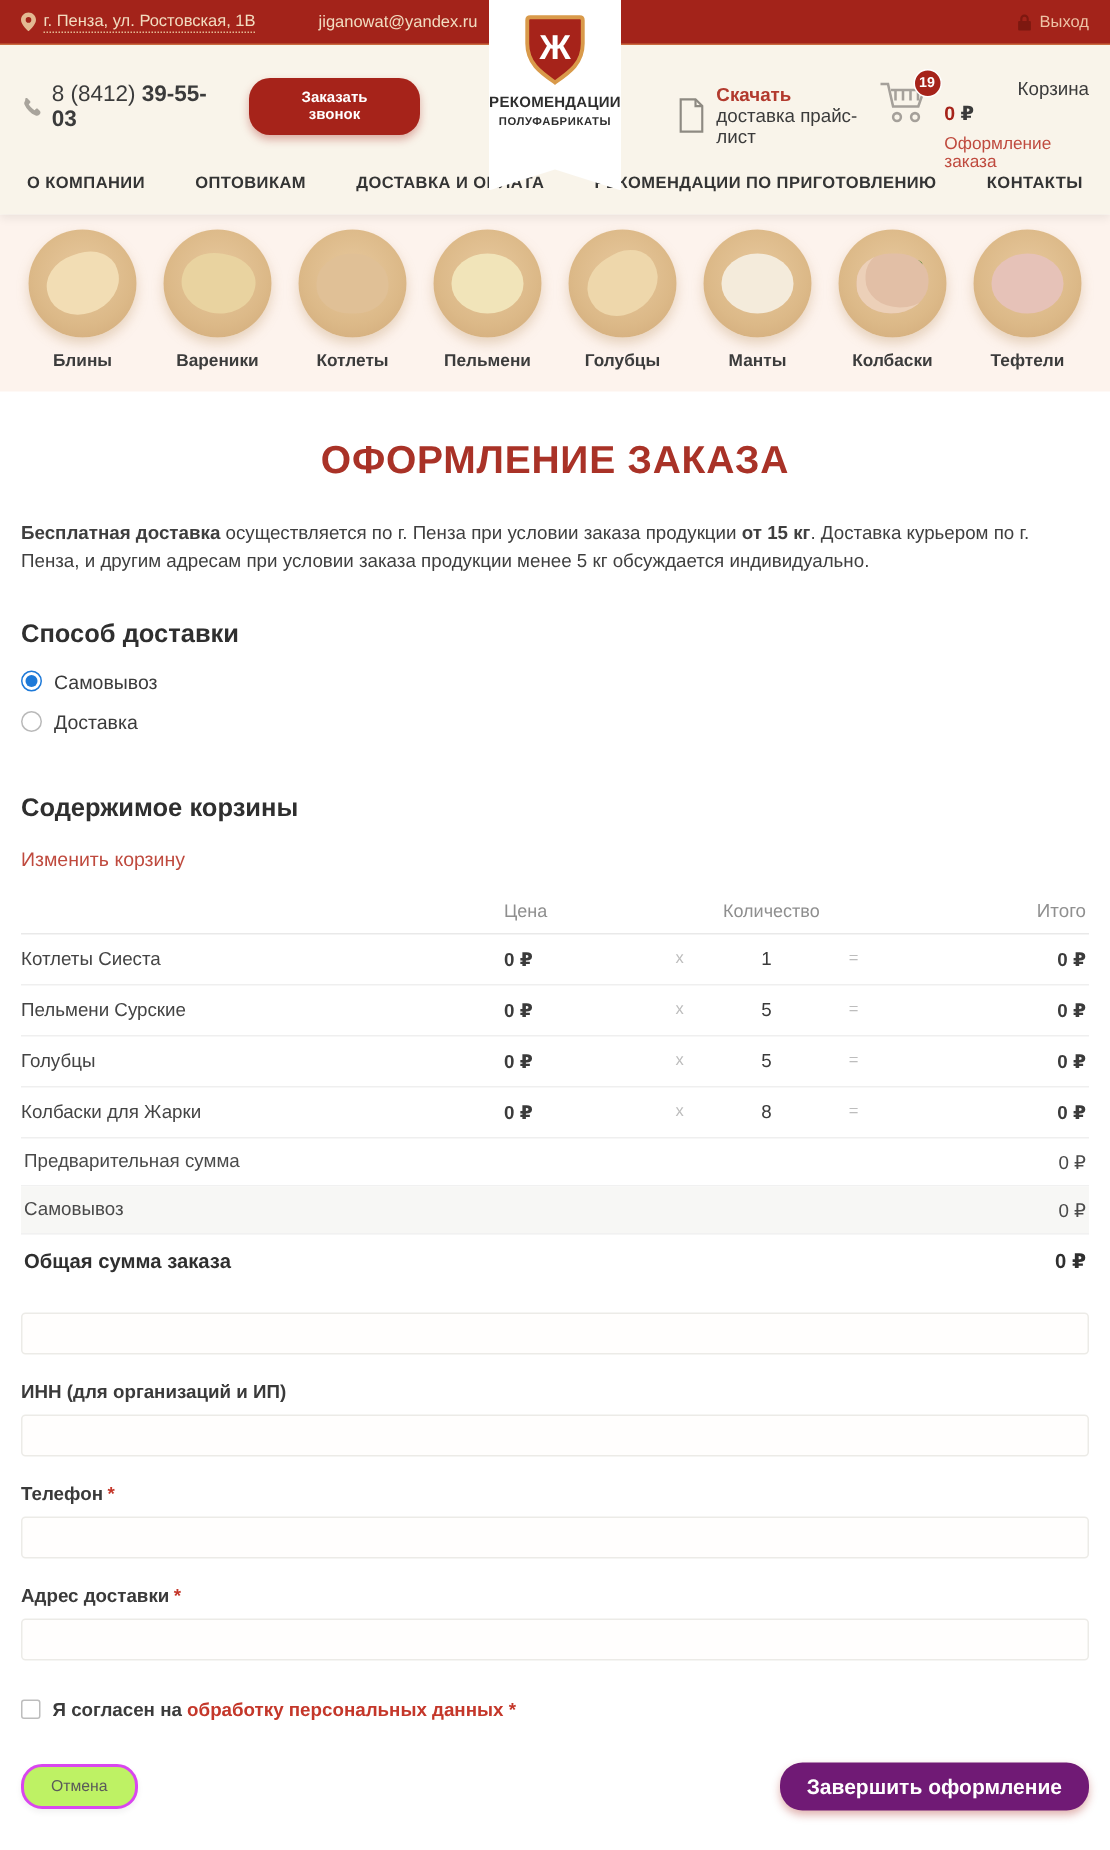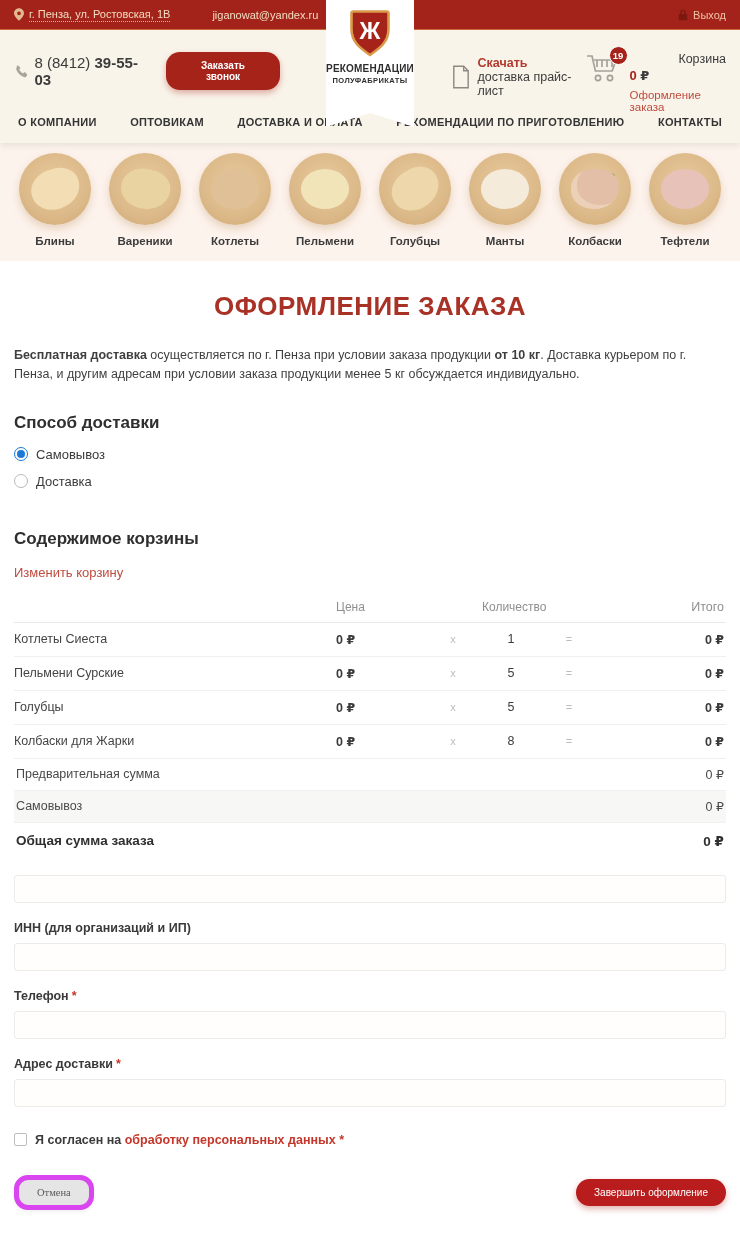--- a/index.html
+++ b/index.html
@@ -131,27 +131,27 @@
   .f-input {
     width:100%; height:28px; border:1px solid #ecebe7; border-radius:3px; background:#fffefd;
     font-family:inherit; font-size:12.5px; padding:0 8px; color:#333; outline:none;
   }
   .consent { display:flex; align-items:center; gap:8px; margin:26px 0 8px 0; font-size:12.5px; font-weight:600; }
   .checkbox { width:13px; height:13px; border:1px solid #bdbdbd; border-radius:2px; background:#fff; flex:0 0 auto; cursor:pointer; }
   .consent .link { color:#c4372a; cursor:pointer; }
   .consent .req { color:#c4372a; }
   .btn-row { display:flex; justify-content:space-between; align-items:center; margin:28px 0 40px 0; }
   .btn-cancel {
-    background:#e5e5e5; border:5px solid #d946ef; border-radius:14px; color:#5a5a5a;
-    font-family:Liberation Serif, serif; font-size:10.5px; padding:7px 18px; cursor:pointer;
+    background:#bef264; border:2px solid #d946ef; border-radius:14px; color:#5a5a5a;
+    font-family:Liberation Sans, sans-serif; font-size:10.5px; padding:7px 18px; cursor:pointer;
     box-shadow:0 2px 4px rgba(0,0,0,.06);
   }
   .btn-submit {
-    background:#b91c1c; border:none; border-radius:15px; color:#fff; font-weight:400;
-    font-family:inherit; font-size:10px; padding:8px 18px; cursor:pointer;
+    background:#701a75; border:none; border-radius:15px; color:#fff; font-weight:700;
+    font-family:inherit; font-size:14px; padding:8px 18px; cursor:pointer;
     box-shadow:0 3px 6px rgba(166,35,26,.35);
   }
 </style>
 </head>
 <body>
 
 <div class="topbar">
   <div class="addr">
     <svg class="icon-svg" width="10" height="13" viewBox="0 0 16 20">
         <path d="M8 0C3.6 0 0 3.6 0 8c0 5.3 8 12 8 12s8-6.7 8-12c0-4.4-3.6-8-8-8zm0 11a3 3 0 110-6 3 3 0 010 6z" fill="#e3b992"></path>
@@ -256,21 +256,21 @@
     </div>
   <div class="cat">
       <div class="circ"></div>
       <div class="cat-label">Тефтели</div>
     </div>
 </div>
 
 <div class="main">
   <h1 class="page-title">ОФОРМЛЕНИЕ ЗАКАЗА</h1>
 
-  <p class="intro"><b>Бесплатная доставка</b><span> осуществляется по г. Пенза при условии заказа продукции </span><b>от 10 кг</b><span>. Доставка курьером по г. Пенза, и другим адресам при условии заказа продукции менее 5 кг обсуждается индивидуально.</span></p>
+  <p class="intro"><b>Бесплатная доставка</b><span> осуществляется по г. Пенза при условии заказа продукции </span><b>от 15 кг</b><span>. Доставка курьером по г. Пенза, и другим адресам при условии заказа продукции менее 5 кг обсуждается индивидуально.</span></p>
 
   <h2 class="sect">Способ доставки</h2>
   <div class="radio-row">
     <span class="radio checked"></span>
     <span class="radio-label">Самовывоз</span>
   </div>
   <div class="radio-row">
     <span class="radio"></span>
     <span class="radio-label">Доставка</span>
   </div>

